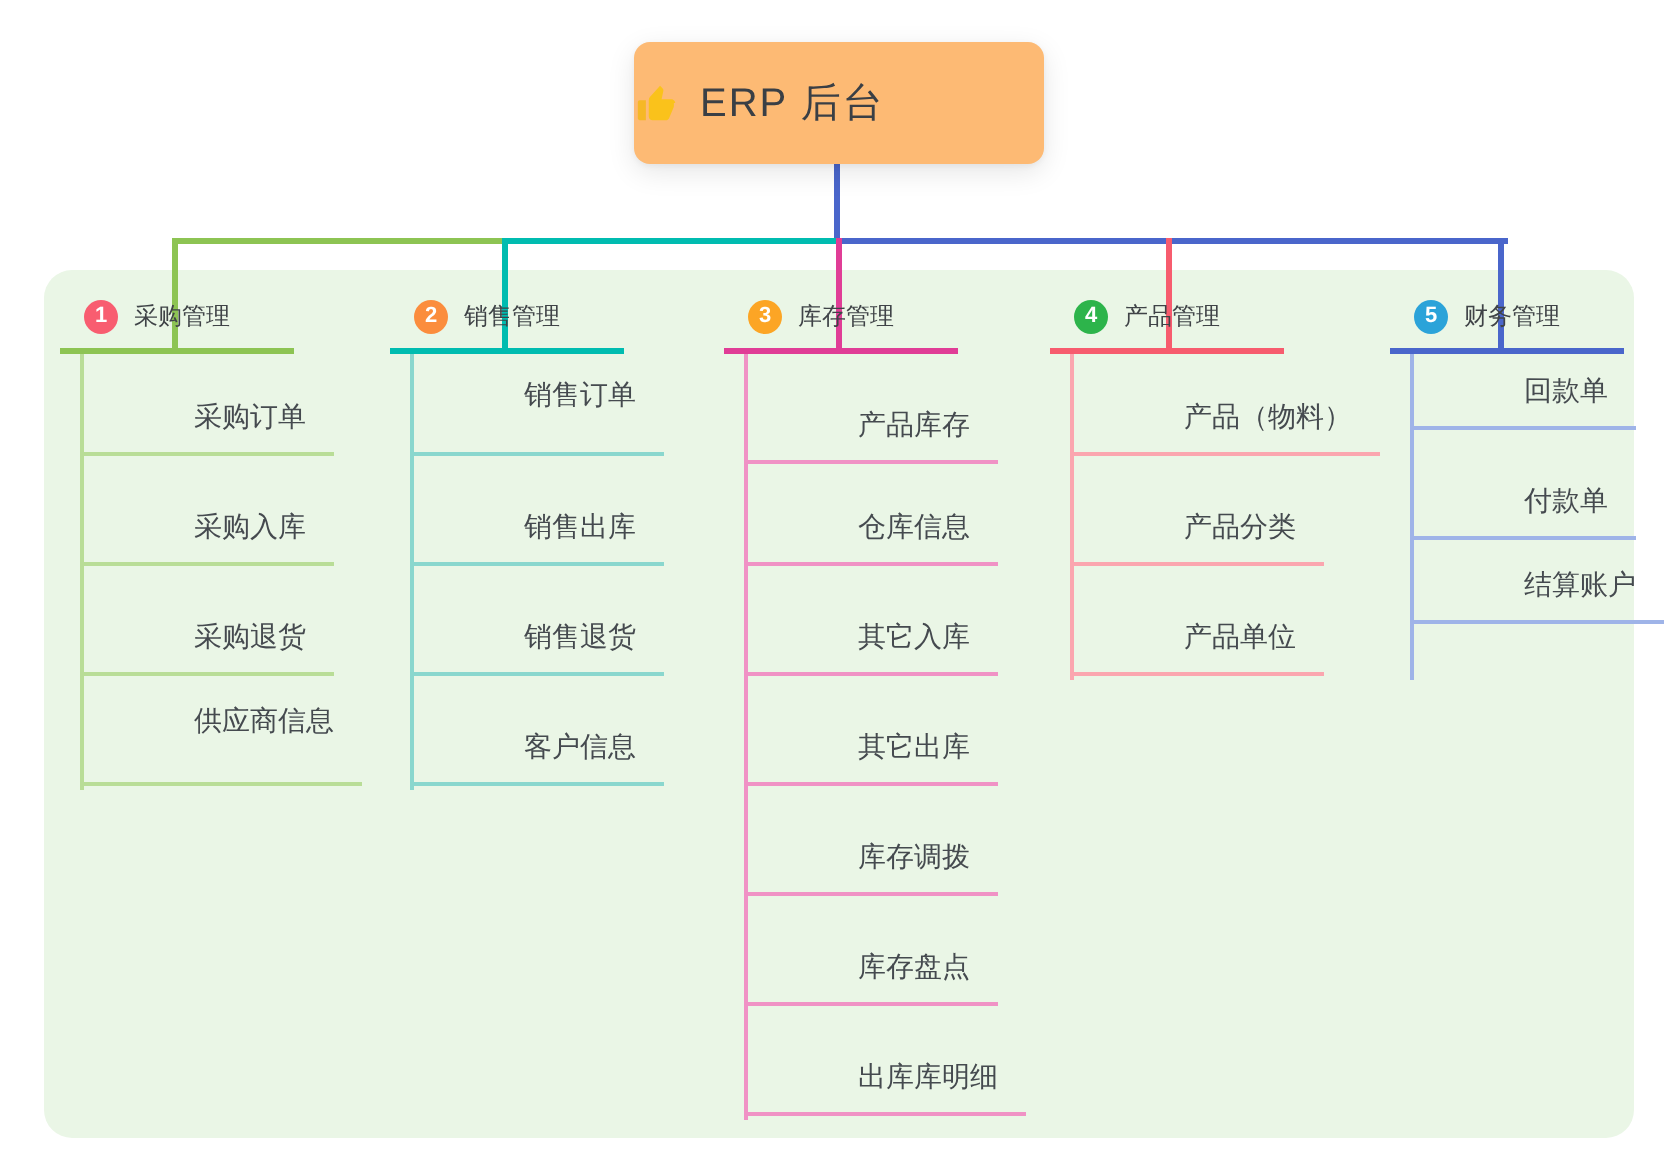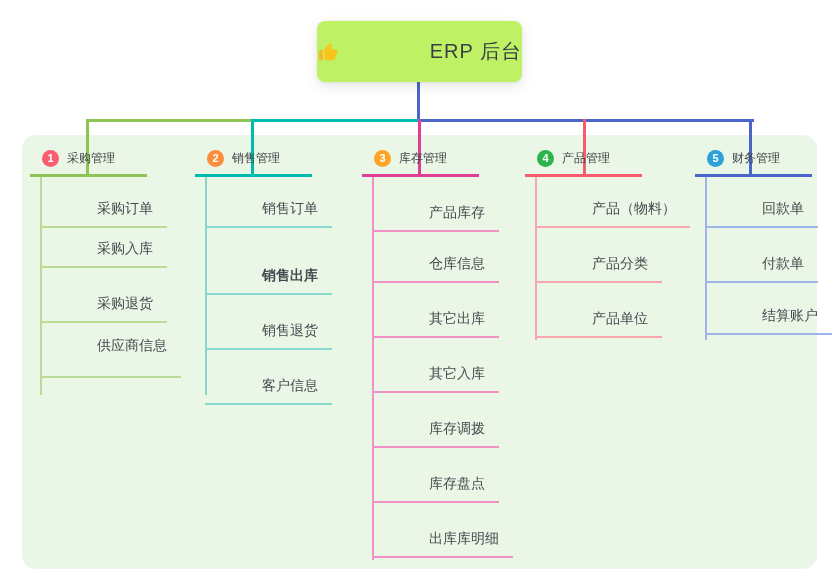--- a/index.html
+++ b/index.html
@@ -2,23 +2,23 @@
 <html><head>
 <meta charset="utf-8">
 <style>
   html,body{margin:0;padding:0;background:#ffffff;}
   body{width:839px;height:588px;position:relative;overflow:hidden;
        font-family:"Liberation Sans","DejaVu Sans",sans-serif;}
   .canvas{position:absolute;inset:0;}
   .panel{position:absolute;left:22px;top:135px;width:795px;height:434px;
          background:#eaf6e6;border-radius:14px;}
   .root-card{position:absolute;left:317px;top:21px;width:205px;height:61px;
-             background:#bef264;border-radius:8px;
+             background:#fdba74;border-radius:8px;
              box-shadow:0 1px 3px rgba(0,0,0,.05),0 4px 14px rgba(0,0,0,.10);
-             display:flex;align-items:center;justify-content:space-between;gap:10px;}
+             display:flex;align-items:center;justify-content:flex-start;gap:10px;}
   .root-label{font-size:20px;color:#3a3f45;letter-spacing:1px;}
   .line{position:absolute;}
   .col{position:absolute;top:150px;width:117px;}
   .col-header{box-sizing:border-box;width:117px;display:flex;align-items:center;
               gap:8px;padding:0 4px 7px 12px;border-bottom:3px solid #000;cursor:default;}
   .badge{width:17px;height:17px;border-radius:50%;flex:0 0 17px;
          display:flex;align-items:center;justify-content:center;
          color:#fff;font-size:11px;font-weight:bold;line-height:1;}
   .col-title{font-size:12px;color:#3f4347;white-space:nowrap;}
   .children{position:relative;}
@@ -59,42 +59,42 @@
       <div class="col" style="left: 30px;">
         <div class="col-header" style="border-bottom-color: rgb(141, 196, 83);">
           <span class="badge" style="background: rgb(248, 93, 112);">1</span>
           <span class="col-title">采购管理</span>
         </div>
         <div class="children">
           <div class="spine" style="background: rgb(185, 221, 151); height: 218px;"></div>
           <div class="child" style="border-bottom-color: rgb(185, 221, 151); height: 51px;">
             <span class="child-label">采购订单</span>
           </div>
-          <div class="child" style="border-bottom-color: rgb(185, 221, 151); height: 40px;">
+          <div class="child" style="border-bottom-color: rgb(185, 221, 151); height: 55px;">
             <span class="child-label">采购入库</span>
           </div>
           <div class="child" style="border-bottom-color: rgb(185, 221, 151); height: 55px;">
             <span class="child-label">采购退货</span>
           </div>
           <div class="child" style="border-bottom-color: rgb(185, 221, 151); height: 55px; align-items: center;">
             <span class="child-label">供应商信息</span>
           </div>
         </div>
       </div>
       <div class="col" style="left: 195px;">
         <div class="col-header" style="border-bottom-color: rgb(0, 188, 176);">
           <span class="badge" style="background: rgb(251, 141, 61);">2</span>
           <span class="col-title">销售管理</span>
         </div>
         <div class="children">
           <div class="spine" style="background: rgb(138, 215, 206); height: 218px;"></div>
-          <div class="child" style="border-bottom-color: rgb(138, 215, 206); height: 51px;">
+          <div class="child" style="border-bottom-color: rgb(138, 215, 206); height: 51px; align-items: center;">
             <span class="child-label">销售订单</span>
           </div>
-          <div class="child" style="border-bottom-color: rgb(138, 215, 206); height: 67px; font-weight: bold;">
+          <div class="child" style="border-bottom-color: rgb(138, 215, 206); height: 55px;">
             <span class="child-label">销售出库</span>
           </div>
           <div class="child" style="border-bottom-color: rgb(138, 215, 206); height: 55px; font-family: Liberation Serif, serif;">
             <span class="child-label">销售退货</span>
           </div>
           <div class="child" style="border-bottom-color: rgb(138, 215, 206); height: 55px;">
             <span class="child-label">客户信息</span>
           </div>
         </div>
       </div>
@@ -105,24 +105,24 @@
         </div>
         <div class="children">
           <div class="spine" style="background: rgb(240, 146, 197); height: 383px;"></div>
           <div class="child" style="border-bottom-color: rgb(240, 146, 197); height: 55px;">
             <span class="child-label">产品库存</span>
           </div>
           <div class="child" style="border-bottom-color: rgb(240, 146, 197); height: 51px;">
             <span class="child-label">仓库信息</span>
           </div>
           <div class="child" style="border-bottom-color: rgb(240, 146, 197); height: 55px;">
-            <span class="child-label">其它出库</span>
+            <span class="child-label">其它入库</span>
           </div>
           <div class="child" style="border-bottom-color: rgb(240, 146, 197); height: 55px;">
-            <span class="child-label">其它入库</span>
+            <span class="child-label">其它出库</span>
           </div>
           <div class="child" style="border-bottom-color: rgb(240, 146, 197); height: 55px;">
             <span class="child-label">库存调拨</span>
           </div>
           <div class="child" style="border-bottom-color: rgb(240, 146, 197); height: 55px;">
             <span class="child-label">库存盘点</span>
           </div>
           <div class="child" style="border-bottom-color: rgb(240, 146, 197); height: 55px;">
             <span class="child-label">出库库明细</span>
           </div>
@@ -146,25 +146,25 @@
           </div>
         </div>
       </div>
       <div class="col" style="left: 695px;">
         <div class="col-header" style="border-bottom-color: rgb(74, 102, 203);">
           <span class="badge" style="background: rgb(43, 163, 217);">5</span>
           <span class="col-title">财务管理</span>
         </div>
         <div class="children">
           <div class="spine" style="background: rgb(159, 180, 232); height: 163px;"></div>
-          <div class="child" style="border-bottom-color: rgb(159, 180, 232); height: 51px;">
+          <div class="child" style="border-bottom-color: rgb(159, 180, 232); height: 38px;">
             <span class="child-label">回款单</span>
           </div>
           <div class="child" style="border-bottom-color: rgb(159, 180, 232); height: 55px; align-items: flex-end;">
             <span class="child-label">付款单</span>
           </div>
-          <div class="child" style="border-bottom-color: rgb(159, 180, 232); height: 52px;">
+          <div class="child" style="border-bottom-color: rgb(159, 180, 232); height: 42px;">
             <span class="child-label">结算账户</span>
           </div>
         </div>
       </div>
     </div>
 </div>
 
 </body></html>

